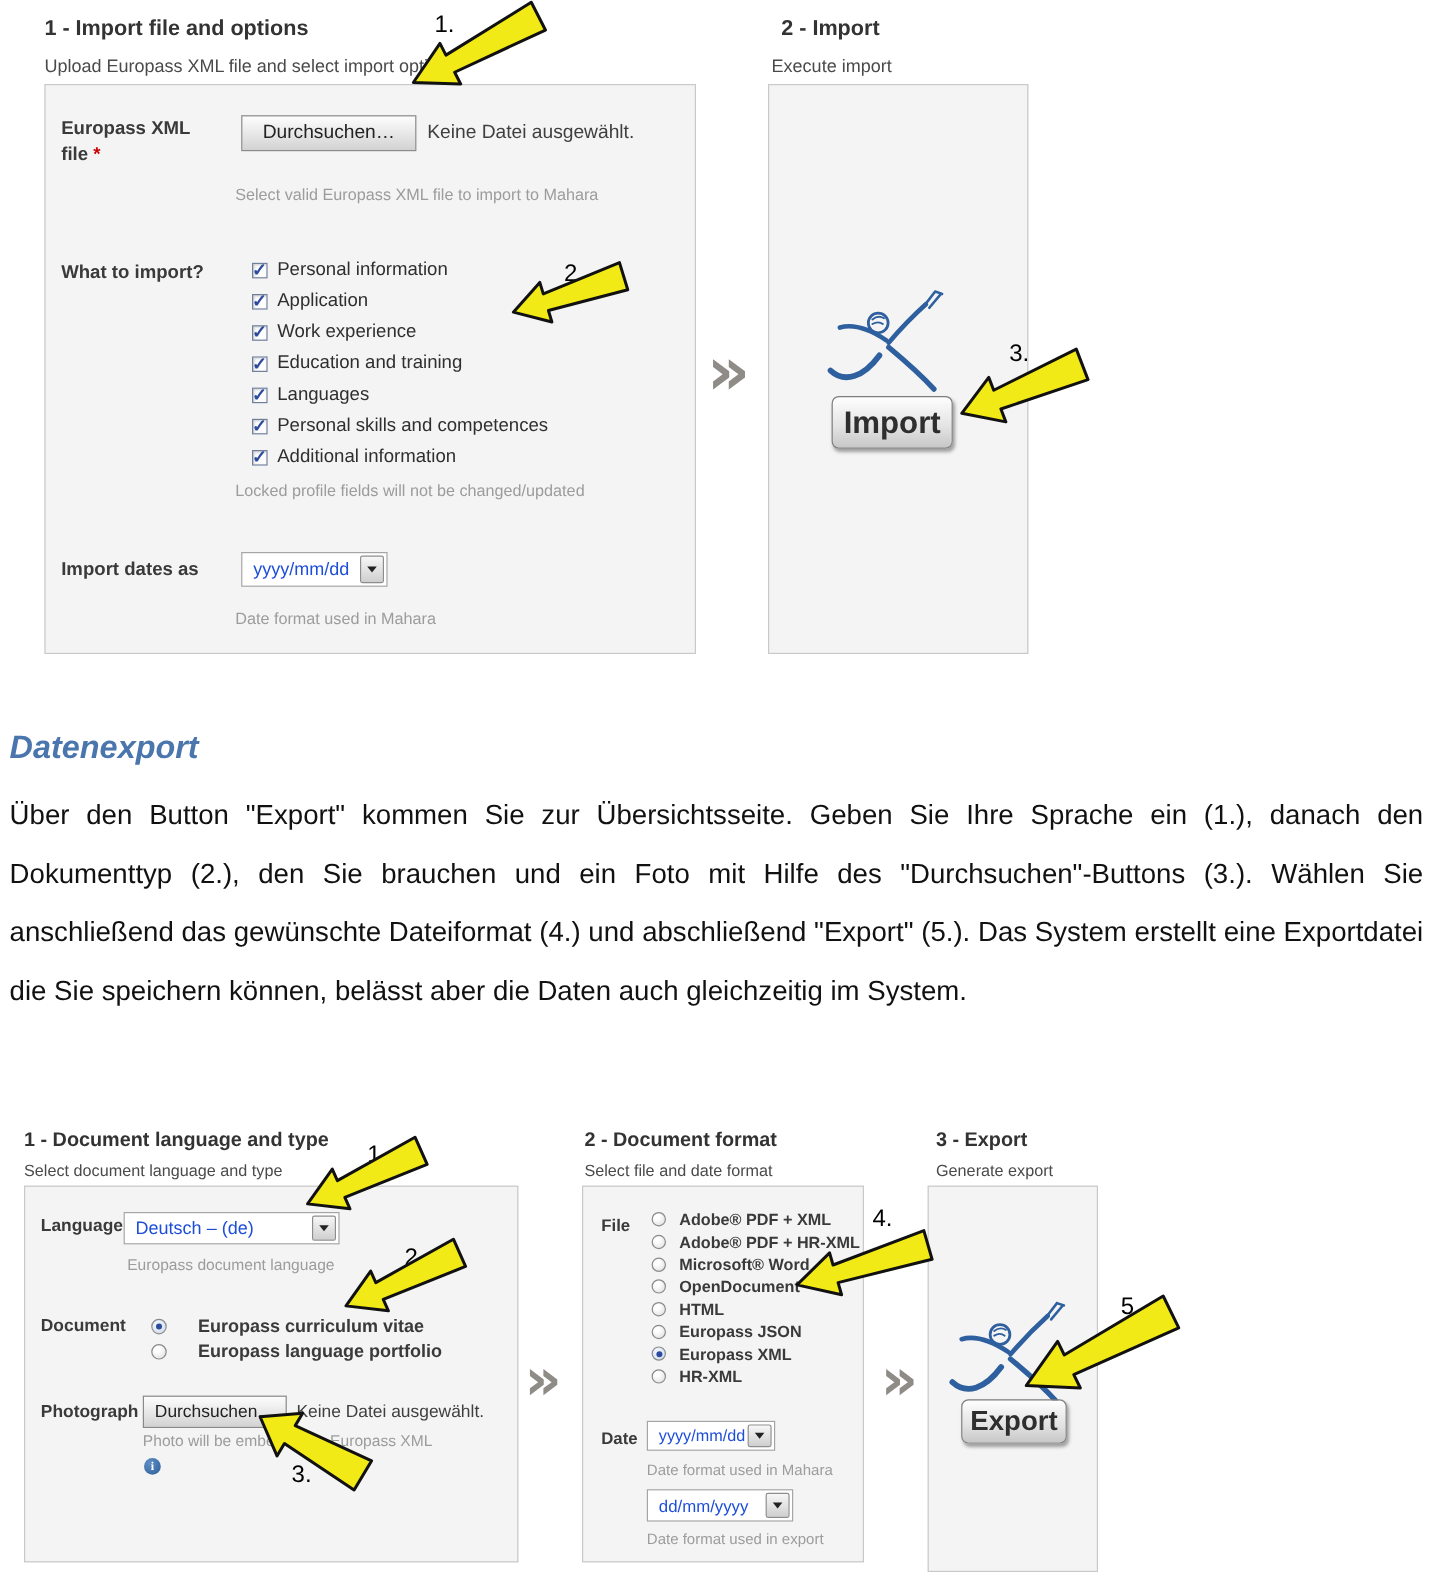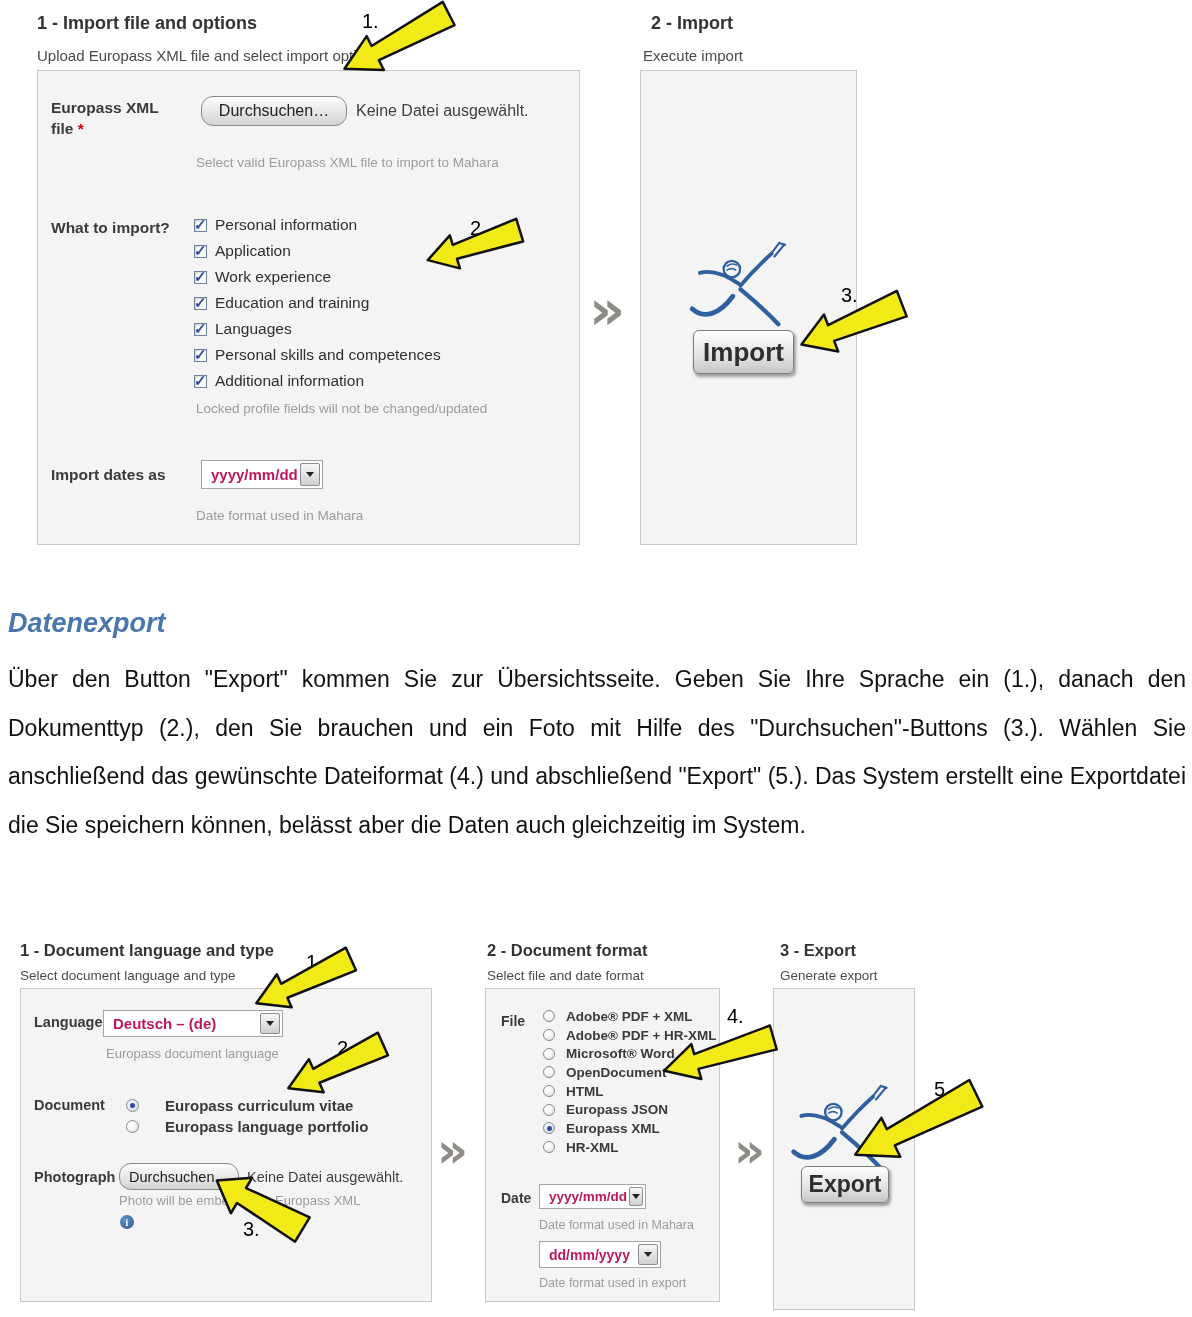--- a/index.html
+++ b/index.html
@@ -14,21 +14,21 @@
   .s-top{font-size:15px;}
   .s-bot{font-size:13.5px;}
   
   .panel{position:absolute;background:#f4f4f4;border:1px solid #c9c9c9;}
   
   .field-label{position:absolute;font-weight:bold;color:#3a3a3a;}
   .muted{position:absolute;color:#9c9c9c;white-space:nowrap;}
   .req{color:#c00;font-weight:bold;}
   .plain{position:absolute;color:#3f3f3f;white-space:nowrap;}
   
-  .btn{position:absolute;box-sizing:border-box;border:1px solid #8a8a8a;border-radius:12px;
+  .btn{position:absolute;box-sizing:border-box;border:1px solid #8a8a8a;border-radius:0;
        background:linear-gradient(#fdfdfd,#e6e6e6 55%,#d2d2d2);color:#222;text-align:center;
        display:flex;align-items:center;justify-content:center;cursor:pointer;
        font-family:"Liberation Sans",sans-serif;}
   .btn-big{font-weight:bold;color:#2e2e2e;border:1px solid #7d7d7d;border-radius:6px;
        background:linear-gradient(#fefefe,#e2e2e2 60%,#c7c7c7);
        box-shadow:1.5px 2.5px 3px rgba(0,0,0,.35);}
   
   .cb-row{display:flex;align-items:center;height:26px;}
   .checkbox{width:13px;height:13px;box-sizing:border-box;border:1px solid #70809c;background:#fdfdfd;
        box-shadow:inset 1px 1px 2px rgba(0,0,0,.18);position:relative;flex:0 0 auto;}
@@ -44,21 +44,21 @@
   .doc-row .radio{width:13px;height:13px;}
   .doc-row .radio.selected::after{left:3px;top:3px;width:5px;height:5px;}
   .doc-label{margin-left:26px;font-size:15px;font-weight:bold;color:#3a3a3a;white-space:nowrap;}
   .fr-row{display:flex;align-items:center;height:18.7px;}
   .fr-row .radio{width:12px;height:12px;}
   .fr-row .radio.selected::after{left:2.5px;top:2.5px;width:5px;height:5px;}
   .fr-label{margin-left:11px;font-size:13.5px;font-weight:bold;color:#3a3a3a;white-space:nowrap;}
   
   .select{position:absolute;box-sizing:border-box;background:#fff;border:1px solid #a5a5a5;
        display:flex;align-items:center;}
-  .select .txt{flex:1;padding-left:9px;color:#be185d;white-space:nowrap;font-weight:bold;}
+  .select .txt{flex:1;padding-left:9px;color:#1d4ed8;white-space:nowrap;}
   .select .arrow-btn{width:18px;align-self:stretch;margin:2px;border:1px solid #8d8d8d;border-radius:2px;
        background:linear-gradient(#f7f7f7,#cfcfcf);display:flex;align-items:center;justify-content:center;}
   .select .arrow-btn::before{content:"";border-left:4px solid transparent;border-right:4px solid transparent;
        border-top:5px solid #222;}
   
   .chev{position:absolute;width:36px;height:40px;color:#8f8b87;font-size:56px;font-weight:bold;
        line-height:38px;letter-spacing:-6px;font-family:"DejaVu Sans",sans-serif;}
   .chev::before{content:"»";}
   
   .block-arrow{position:absolute;overflow:visible;}
@@ -84,21 +84,21 @@
 
   <div class="panel" style="left:37px;top:70px;width:541px;height:473px">
     <div class="field-label" style="left:13px;top:26px;width:120px;font-size:15.5px;line-height:21px">
       <span>Europass XML file</span> <span class="req">*</span>
     </div>
     <button class="btn" style="left:163px;top:25px;width:146px;height:30px;font-size:16px">Durchsuchen…</button>
     <div class="plain" style="left:318px;top:31px;font-size:16px">Keine Datei ausgewählt.</div>
     <div class="muted" style="left:158px;top:84px;font-size:13.5px">Select valid Europass XML file to import to Mahara</div>
 
     <div class="field-label" style="left:13px;top:148px;font-size:15.5px">What to import?</div>
-    <div class="abs" style="left:156px;top:141px">
+    <div class="abs" style="left:172px;top:141px">
       <div class="cb-row">
           <span class="checkbox checked"></span>
           <span class="cb-label">Personal information</span>
         </div>
       <div class="cb-row">
           <span class="checkbox checked"></span>
           <span class="cb-label">Application</span>
         </div>
       <div class="cb-row">
           <span class="checkbox checked"></span>

